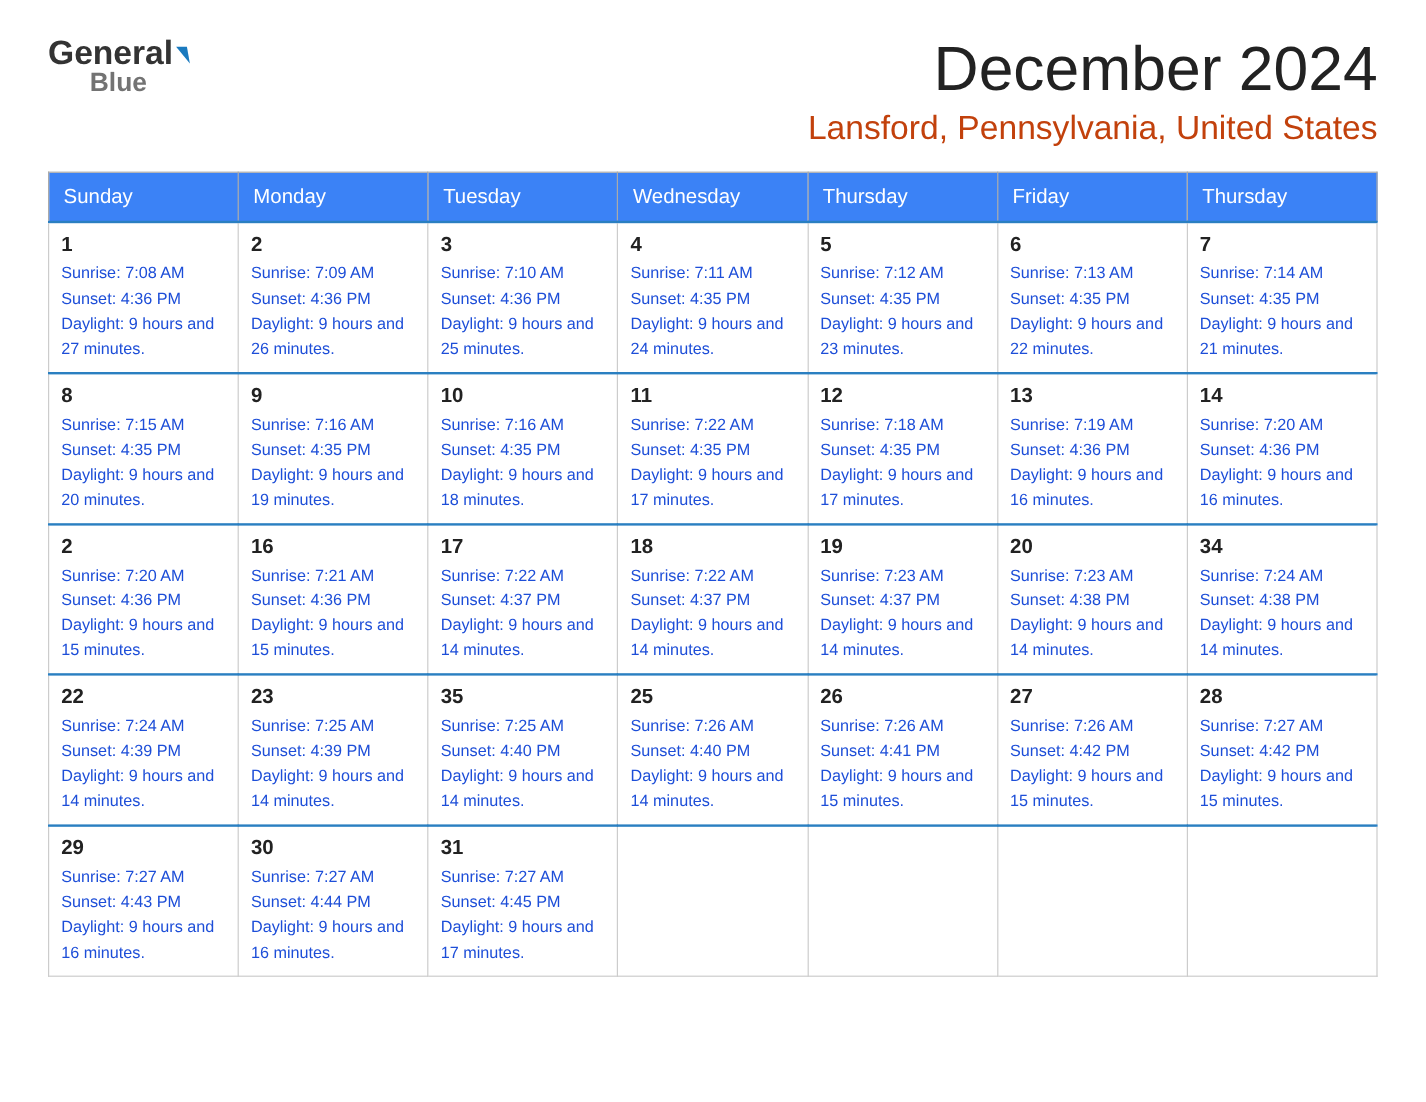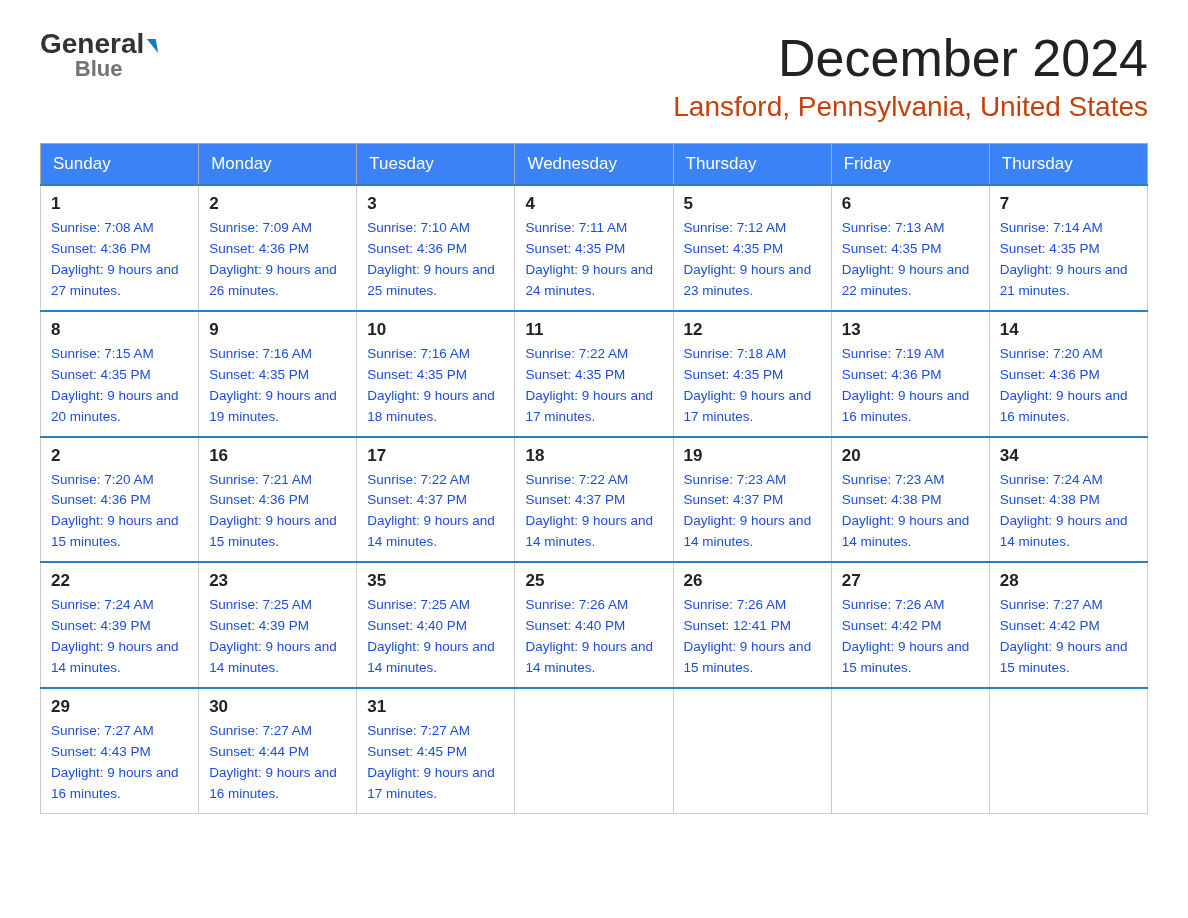--- a/index.html
+++ b/index.html
@@ -328,21 +328,21 @@
         <div class="day-info">
           <span>Sunrise: 7:26 AM</span><br>
           <span>Sunset: 4:40 PM</span><br>
           <span>Daylight: 9 hours and 14 minutes.</span>
         </div>
       </td>
         <td>
         <span class="day-num">26</span>
         <div class="day-info">
           <span>Sunrise: 7:26 AM</span><br>
-          <span>Sunset: 12:41 PM</span><br>
+          <span>Sunset: 4:41 PM</span><br>
           <span>Daylight: 9 hours and 15 minutes.</span>
         </div>
       </td>
         <td>
         <span class="day-num">27</span>
         <div class="day-info">
           <span>Sunrise: 7:26 AM</span><br>
           <span>Sunset: 4:42 PM</span><br>
           <span>Daylight: 9 hours and 15 minutes.</span>
         </div>

